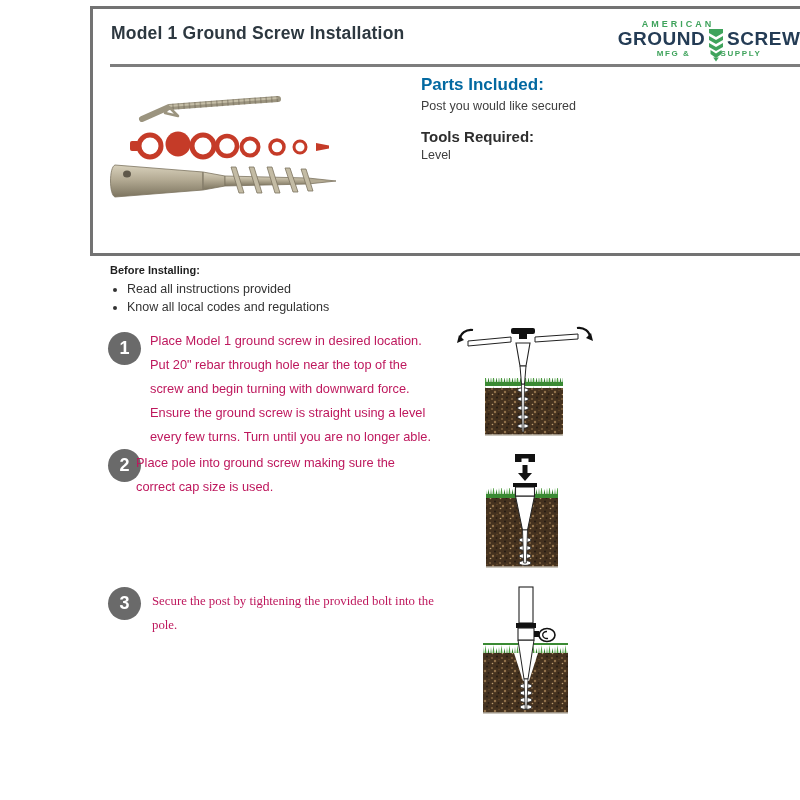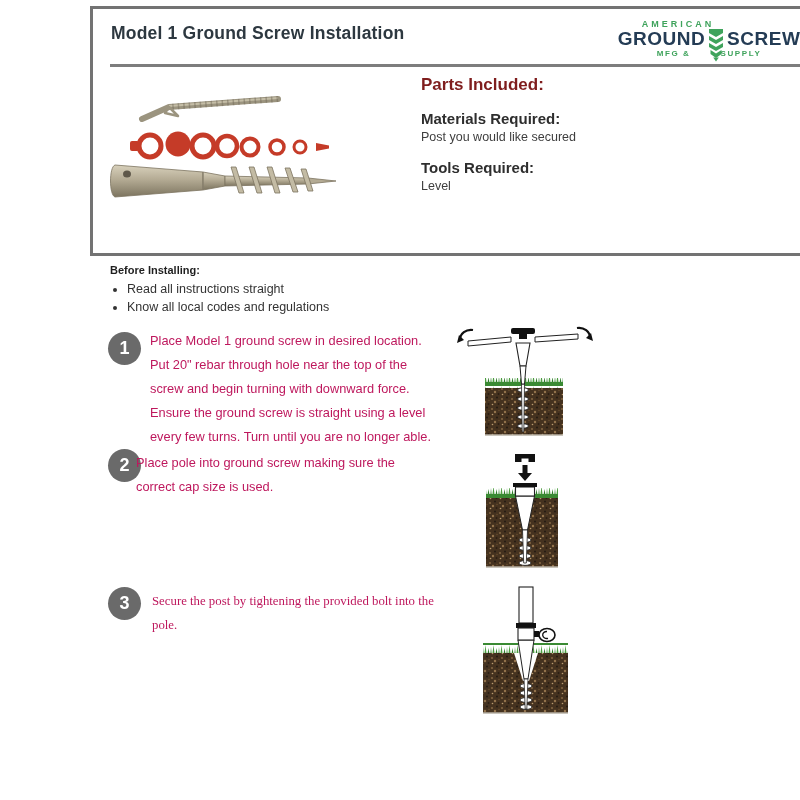--- a/index.html
+++ b/index.html
@@ -20,21 +20,21 @@
              text-align:center;margin:0 62px 0 0;}
   .logo-row2{display:flex;justify-content:center;align-items:flex-start;margin-top:0;}
   .logo-word{font-size:19px;font-weight:800;color:#243c55;letter-spacing:.5px;line-height:20px;}
   .logo-icon-slot{position:relative;width:22px;height:20px;}
   .screw-glyph{position:absolute;left:1px;top:-1px;overflow:visible;}
   .logo-row3{display:flex;justify-content:center;gap:30px;margin-top:0;
              font-size:8px;font-weight:700;color:#3fa35c;letter-spacing:1.6px;}
 
   
   .specs{position:absolute;left:328px;top:56px;width:275px;color:#3e3e3e;}
-  .specs .h-lg{font-size:17px;font-weight:700;color:#7f1d1d;margin:10px 0 4px;}
+  .specs .h-lg{font-size:17px;font-weight:700;color:#0369a1;margin:10px 0 4px;}
   .specs .h-md{font-size:15px;font-weight:700;color:#2e2e2e;margin:15px 0 3px;}
   .specs ul{margin:2px 0 0;padding-left:20px;font-size:12.5px;line-height:1.7;}
   .specs p{margin:1px 0 0;font-size:12.5px;}
 
   .product-photo{position:absolute;left:10px;top:70px;}
 
   
   .before{position:absolute;left:110px;top:264px;width:360px;}
   .before h2{font-size:11px;font-weight:700;color:#1f1f1f;margin:0;}
   .before ul{margin:4px 0 0;padding-left:17px;font-size:12.5px;color:#333;line-height:1.45;}
@@ -140,31 +140,30 @@
           <polygon points="164,88 169,88 177,114 172,114"></polygon>
           <polygon points="182,89 187,89 195,113 190,113"></polygon>
           <polygon points="198,90 203,90 210,112 205,112"></polygon>
         </g>
         <line x1="100" y1="93" x2="100" y2="111" stroke="#8a8270" stroke-width="1"></line>
       </g>
     </svg>
 
     <div class="specs">
       <div class="h-lg">Parts Included:</div>
-      <div class="h-md">Materials Required:</div>
       <p>Post you would like secured</p>
       <div class="h-md">Tools Required:</div>
       <p>Level</p>
     </div>
   </section>
 
   <section class="before">
     <h2>Before Installing:</h2>
     <ul>
-      <li>Read all instructions straight</li>
+      <li>Read all instructions provided</li>
       <li>Know all local codes and regulations</li>
     </ul>
   </section>
 
   <div class="step-circle" style="left:108px;top:332px;">
     <span>1</span>
   </div>
   <p class="step-text" style="left:150px;top:329px;">Place Model 1 ground screw in desired location. Put 20" rebar through hole near the top of the screw and begin turning with downward force. Ensure the ground screw is straight using a level every few turns. Turn until you are no longer able.</p>
 
   <div class="step-circle" style="left:108px;top:449px;">

